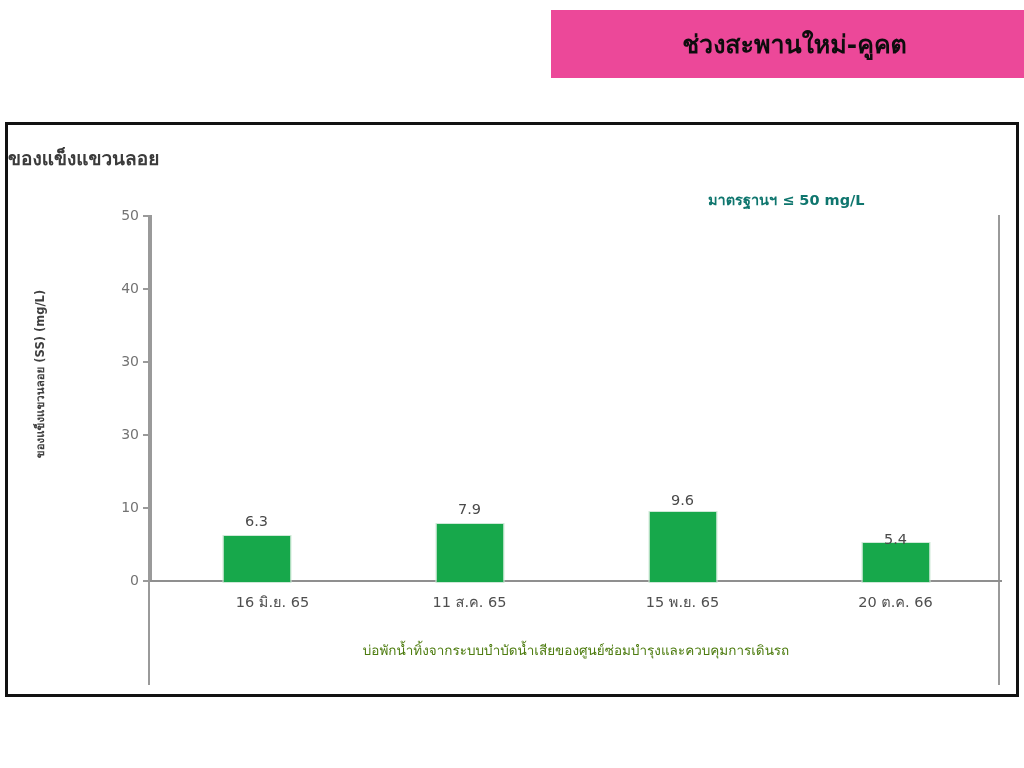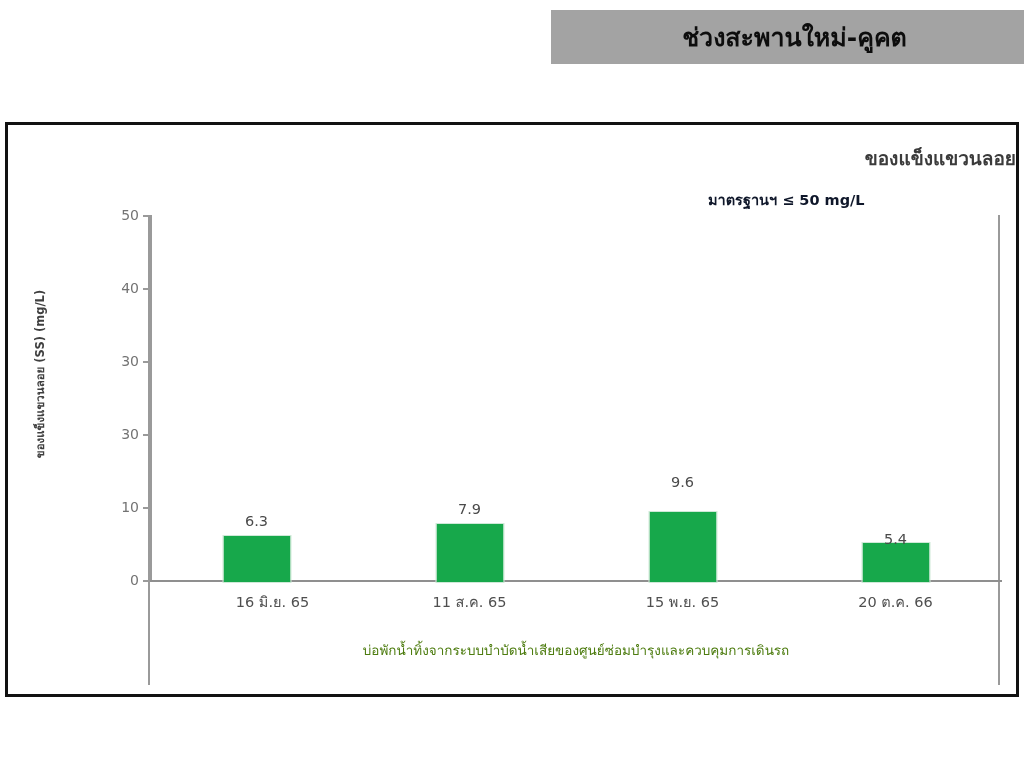--- a/index.html
+++ b/index.html
@@ -14,22 +14,22 @@
     font-family: "DejaVu Sans", "Liberation Sans", sans-serif;
     overflow: hidden;
   }
 
   
   .title-banner {
     position: absolute;
     left: 551px;
     top: 10px;
     width: 473px;
-    height: 54px;
-    background: #a3a3a3;
+    height: 68px;
+    background: #ec4899;
     display: flex;
     align-items: center;
     justify-content: center;
     box-sizing: border-box;
     padding-left: 14px;
   }
   .title-banner-text {
     font-size: 25px;
     font-weight: bold;
     color: #0d0d0d;
@@ -56,34 +56,34 @@
     right: 0;
     bottom: 0;
   }
 
   
   .chart-title {
     position: absolute;
     left: 0;
     right: 0;
     top: 18px;
-    text-align: right;
+    text-align: left;
     font-size: 19px;
     font-weight: bold;
     color: #3b3b3b;
   }
 
   
   .standard-note {
     position: absolute;
     left: 700px;
     top: 63px;
     font-size: 14.5px;
     font-weight: bold;
-    color: #0f172a;
+    color: #0f766e;
     white-space: nowrap;
   }
 
   
   .y-axis-title {
     position: absolute;
     left: -78px;
     top: 240px;
     width: 220px;
     text-align: center;
@@ -263,21 +263,21 @@
           <div class="bar-slot" style="left: 0px; width: 213px;">
             <div class="bar" style="height: 45.99px; background: rgb(23, 168, 75);"></div>
             <div class="bar-label" style="bottom: 52.99px;">6.3</div>
           </div>
           <div class="bar-slot" style="left: 213px; width: 213px;">
             <div class="bar" style="height: 57.67px; background: rgb(23, 168, 75);"></div>
             <div class="bar-label" style="bottom: 64.67px;">7.9</div>
           </div>
           <div class="bar-slot" style="left: 426px; width: 213px;">
             <div class="bar" style="height: 70.08px; background: rgb(23, 168, 75);"></div>
-            <div class="bar-label" style="bottom: 92px; text-align: center;">9.6</div>
+            <div class="bar-label" style="bottom: 74px; text-align: center;">9.6</div>
           </div>
           <div class="bar-slot" style="left: 639px; width: 213px;">
             <div class="bar" style="height: 39.42px; background: rgb(23, 168, 75);"></div>
             <div class="bar-label" style="bottom: 35px;">5.4</div>
           </div>
         </div>
 
       <div class="cat-labels" id="cat-labels">
           <div class="cat-label" style="left: 0px; width: 213px; padding-left: 16px;">16 มิ.ย. 65</div>
           <div class="cat-label" style="left: 213px; width: 213px;">11 ส.ค. 65</div>

